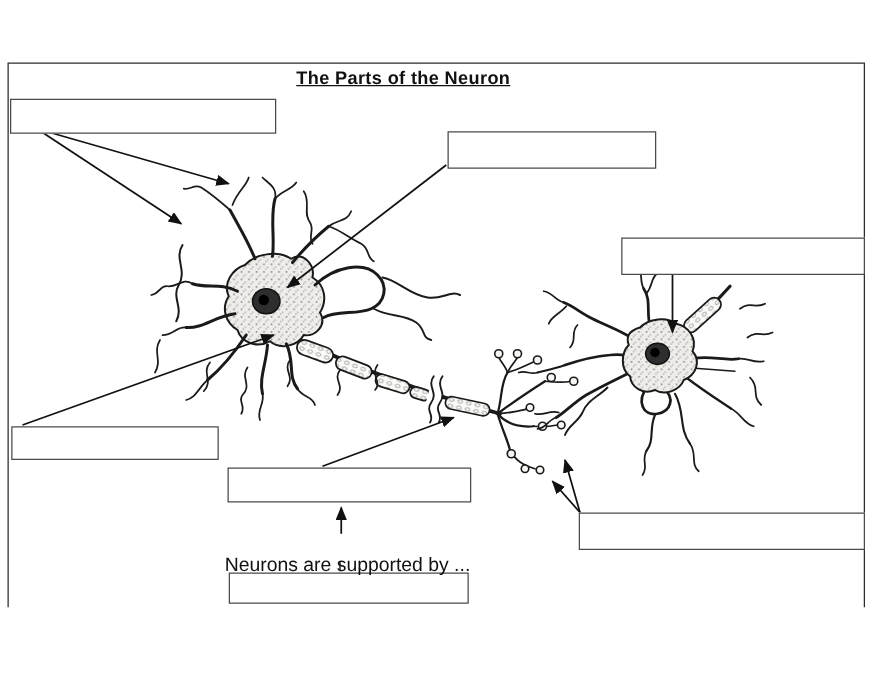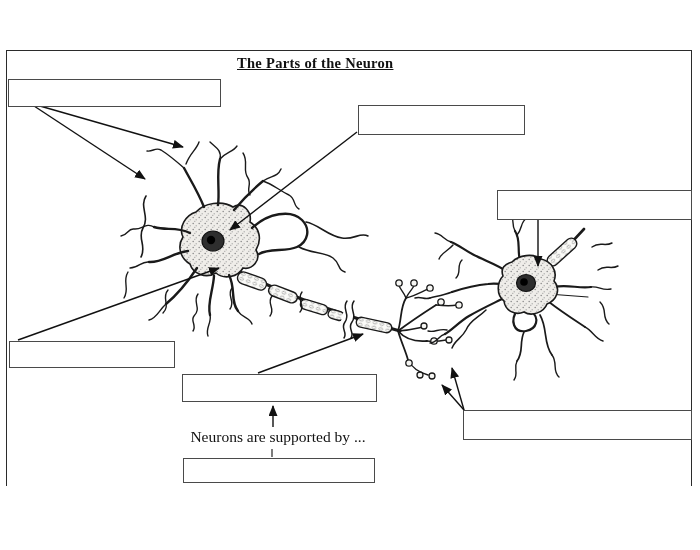--- a/index.html
+++ b/index.html
@@ -1,22 +1,22 @@
 <!DOCTYPE html>
 <html><head>
 <meta charset="utf-8">
 <style>
   html,body{margin:0;padding:0;background:#ffffff;}
   .stage{position:relative;width:700px;height:486px;background:#ffffff;overflow:hidden;
-         font-family:Liberation Serif, serif;}
+         font-family:Liberation Sans, sans-serif;}
   .frame{position:absolute;left:6px;top:50px;width:684px;height:441px;
          border:1.6px solid #2b2b2b;background:transparent;}
   .title{position:absolute;left:237px;top:55px;font-weight:700;font-size:14.5px;
          letter-spacing:.3px;color:#111;text-decoration:underline;white-space:nowrap;}
-  .caption{position:absolute;left:179px;top:428px;width:198px;text-align:center;
+  .caption{position:absolute;left:179px;top:444px;width:198px;text-align:center;
            font-size:15.5px;color:#111;white-space:nowrap;}
   .abox{position:absolute;background:#ffffff;border:1.4px solid #4a4a4a;
         font-size:13px;color:#111;}
   svg.art{position:absolute;left:0;top:0;}
   .b1{left:8px;top:79px;width:211px;height:26px;}
   .b2{left:358px;top:105px;width:165px;height:28px;}
   .b3{left:497px;top:190px;width:193px;height:28px;}
   .b4{left:9px;top:341px;width:164px;height:25px;}
   .b5{left:182px;top:374px;width:193px;height:26px;}
   .b6{left:463px;top:410px;width:227px;height:28px;}

